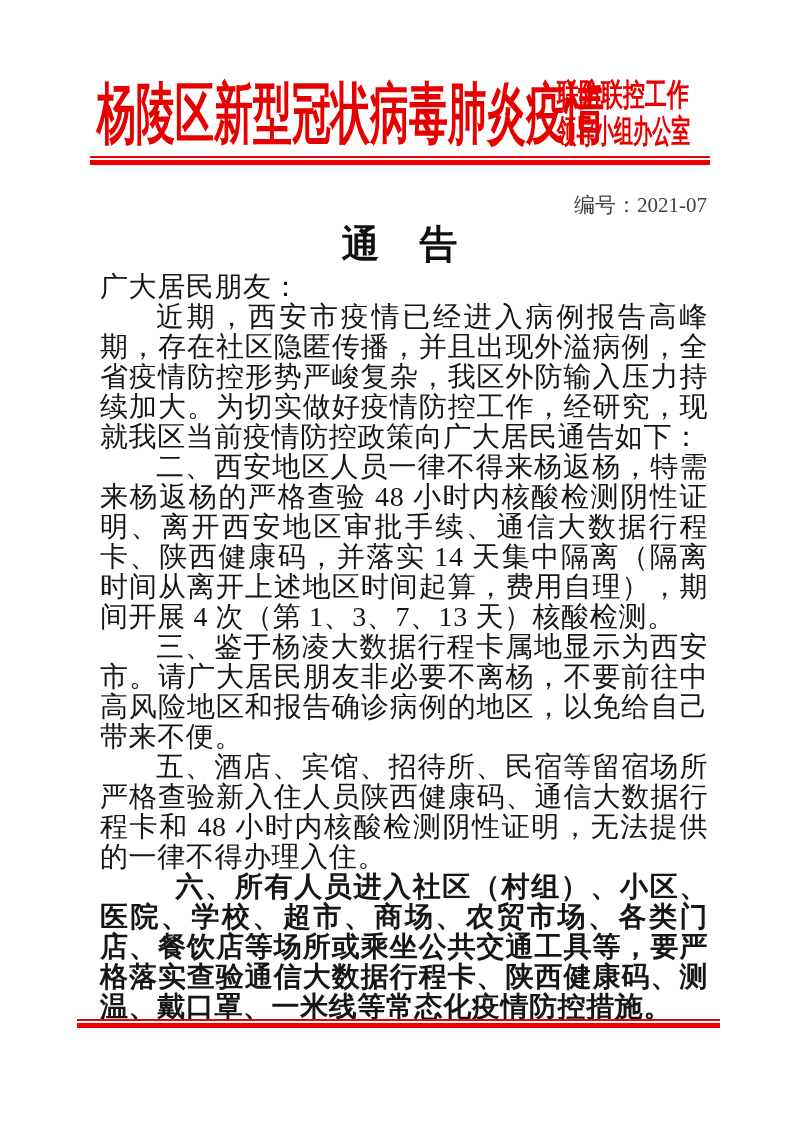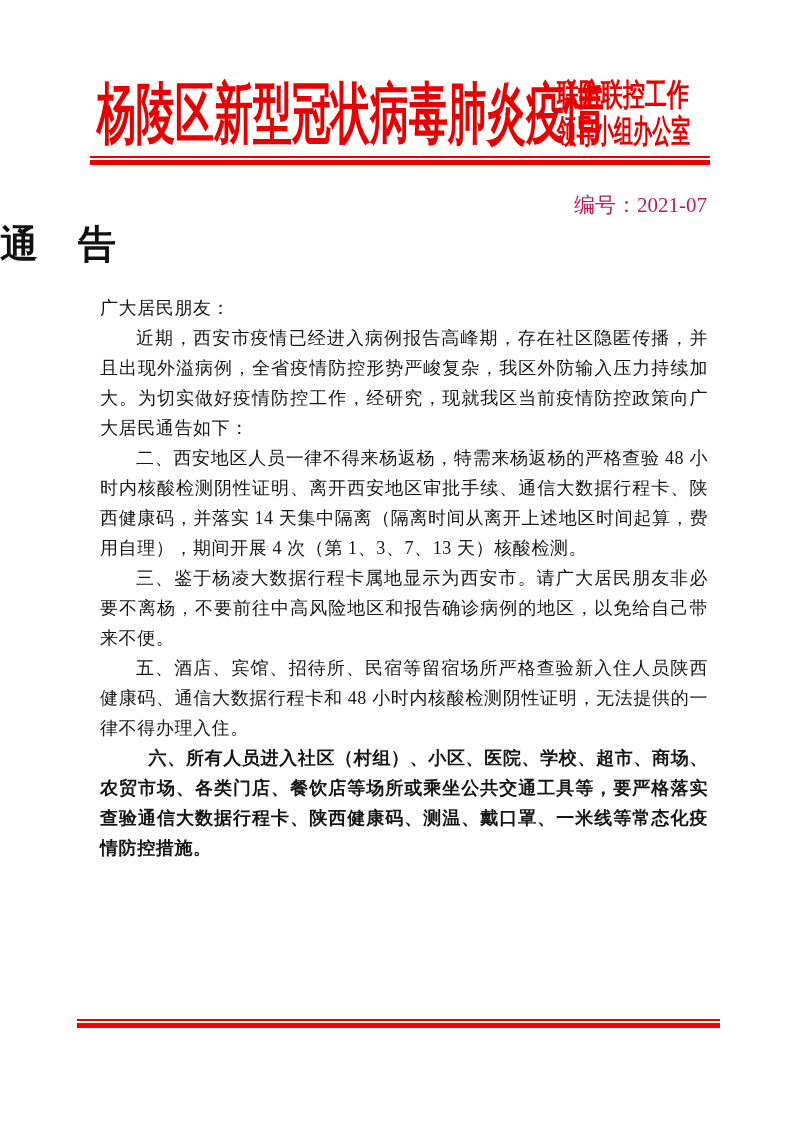--- a/index.html
+++ b/index.html
@@ -58,46 +58,46 @@
 
   
   .doc-number {
     position: absolute;
     left: 0;
     top: 192px;
     width: 707px;
     text-align: right;
     font-size: 21px;
     line-height: 26px;
-    color: #be185d;
+    color: #404040;
     font-weight: 500;
   }
 
   
   .notice-title {
     position: absolute;
     left: 0;
     top: 220px;
     width: 800px;
     margin: 0;
-    text-align: left;
+    text-align: center;
     font-size: 38px;
     line-height: 48px;
     font-weight: bold;
     color: #111111;
     letter-spacing: 1px;
   }
 
   
   .body-text {
     position: absolute;
     left: 100px;
-    top: 293px;
+    top: 272px;
     width: 608px;
-    font-size: 18px;
+    font-size: 28px;
     line-height: 30px;
     letter-spacing: 0.6px;
     text-align: justify;
     color: #161616;
   }
   .body-text p {
     margin: 0;
     padding: 0;
     text-indent: 2em;
   }

